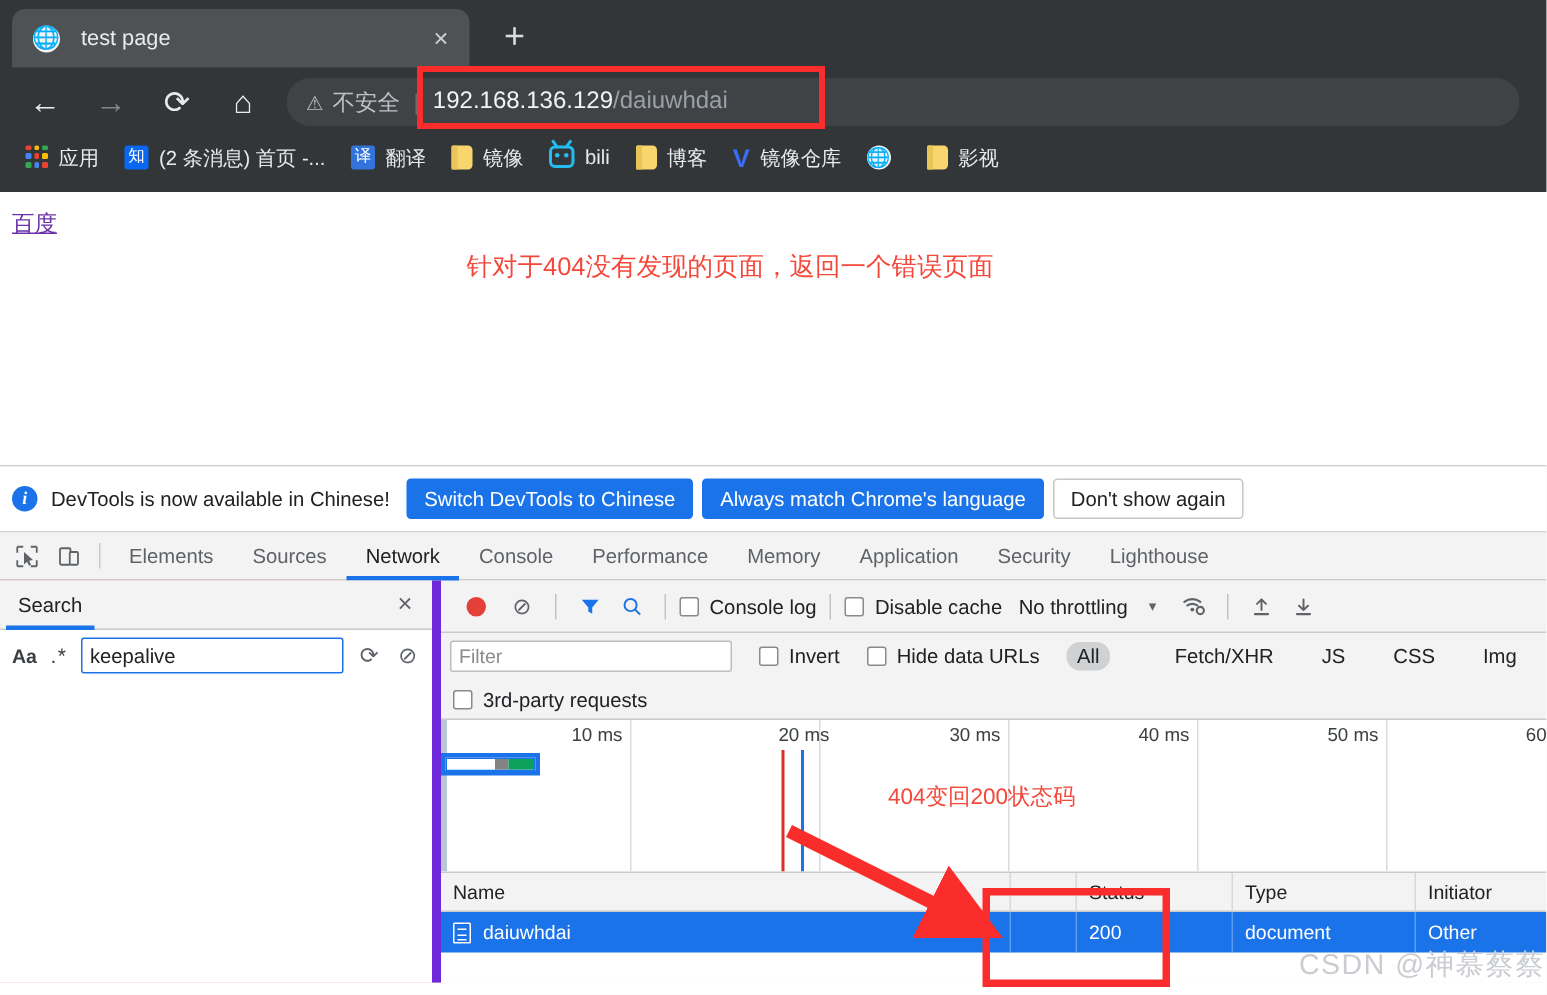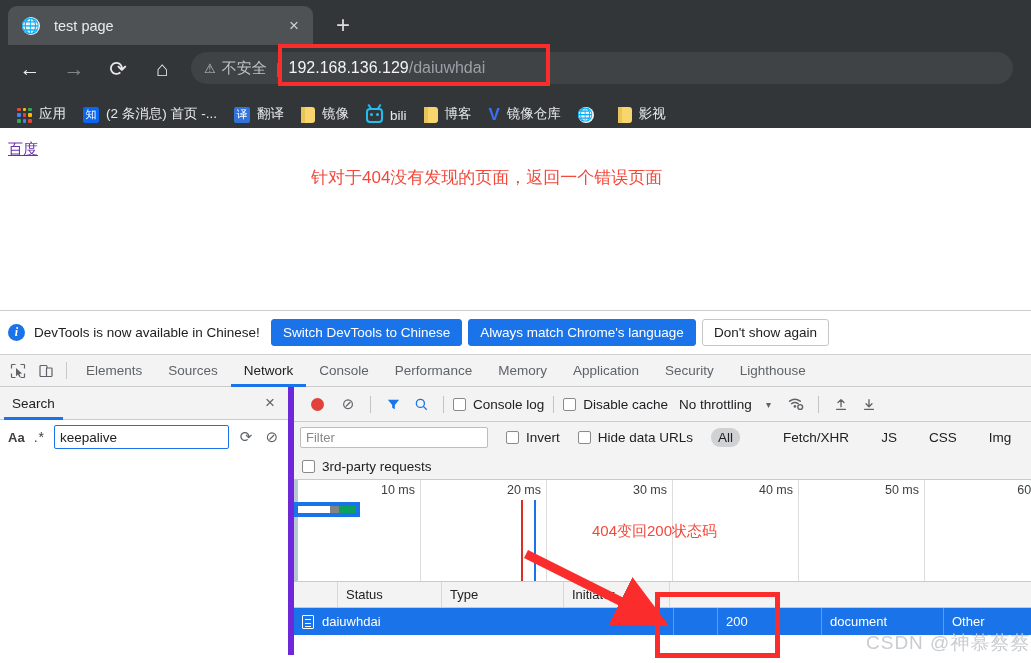--- a/index.html
+++ b/index.html
@@ -78,21 +78,21 @@
     left: 278px; top: 44px; width: 272px; height: 42px;
     pointer-events: none;
   }
 
   .bookmarks {
     height: 37px; background: #323639;
     display: flex; align-items: center; padding-left: 10px;
     overflow: hidden;
   }
   .bm {
-    display: flex; align-items: flex-end; height: 26px;
+    display: flex; align-items: flex-start; height: 26px;
     padding: 0 7px; margin-right: 3px; white-space: nowrap;
     color: #e8eaed; font-size: 13.5px;
   }
   .bm-label { margin-left: 7px; }
   .apps-grid {
     width: 15px; height: 15px;
     display: grid; grid-template-columns: repeat(3,1fr);
     grid-template-rows: repeat(3,1fr); gap: 2px;
   }
   .apps-grid i { display: block; border-radius: 1px; }
@@ -586,41 +586,42 @@
         </div>
 
         <div class="overview">
           <div class="ov-grid">
             <div class="ov-line" style="left:126px"></div>
             <div class="ov-line" style="left:252px"></div>
             <div class="ov-line" style="left:378px"></div>
             <div class="ov-line" style="left:504px"></div>
             <div class="ov-line" style="left:630px"></div>
             <div class="ov-lbl" style="left:126px">10 ms</div>
-            <div class="ov-lbl" style="left:252px">20 ms</div>
+            <div class="ov-lbl" style="left:264px">20 ms</div>
             <div class="ov-lbl" style="left:378px">30 ms</div>
             <div class="ov-lbl" style="left:504px">40 ms</div>
             <div class="ov-lbl" style="left:630px">50 ms</div>
             <div class="ov-lbl" style="left:756px">60 m</div>
           </div>
           <div class="ov-left-handle"></div>
           <div class="ov-bar-track" style="width:66px">
             <div class="ov-bar-inner">
               <span class="ov-seg-white"></span>
               <span class="ov-seg-gray"></span>
               <span class="ov-seg-green"></span>
             </div>
           </div>
           <div class="ov-mark-red" style="left:227px"></div>
           <div class="ov-mark-blue" style="left:240px"></div>
           <div class="ov-note" style="left:298px; top:42px">404变回200状态码</div>
         </div>
 
         <div class="req-table">
           <div class="req-head">
+            <span class="cell c-name">Name</span>
             <span class="cell c-blank"></span>
             <span class="cell c-status">Status</span>
             <span class="cell c-type">Type</span>
             <span class="cell c-init">Initiator</span>
           </div>
           <div class="req-row sel">
             <span class="cell c-name">
               <span class="doc-icon"></span>
               <span>daiuwhdai</span>
             </span>

